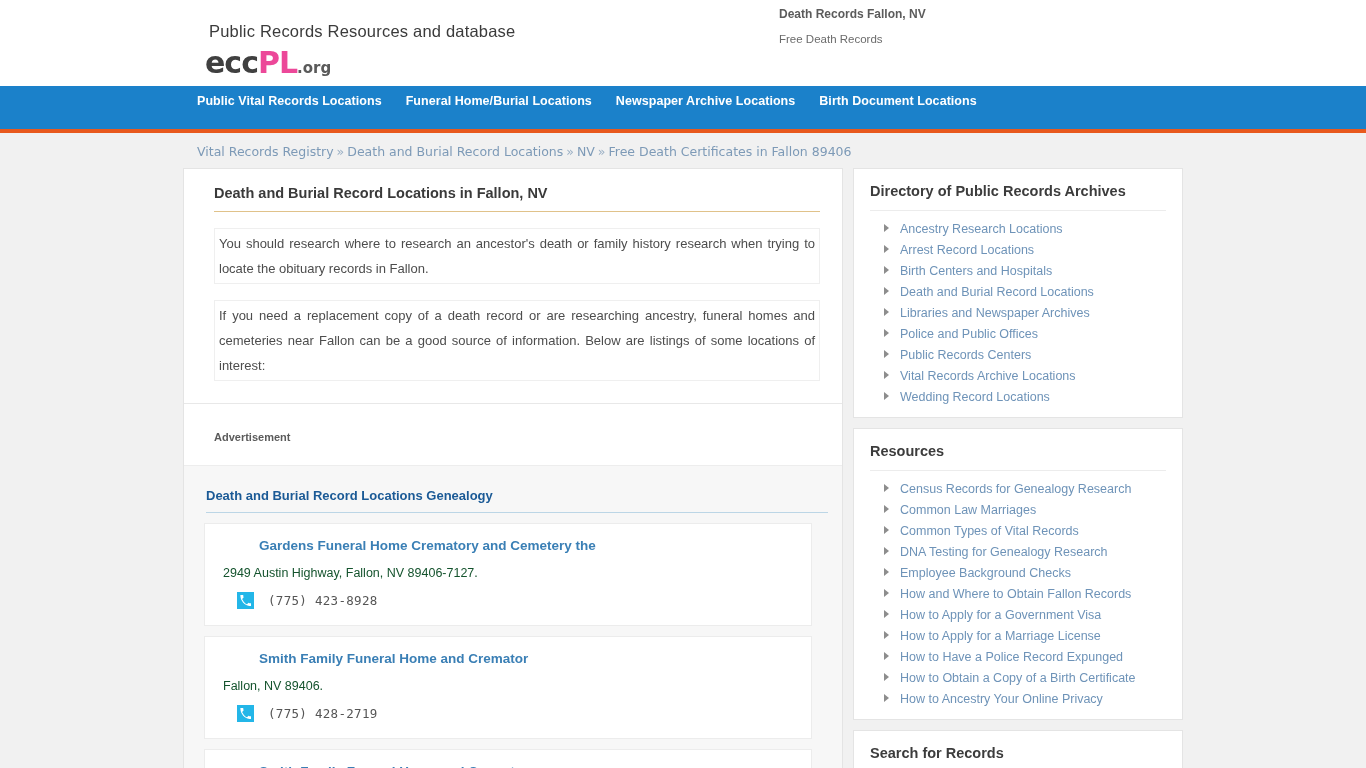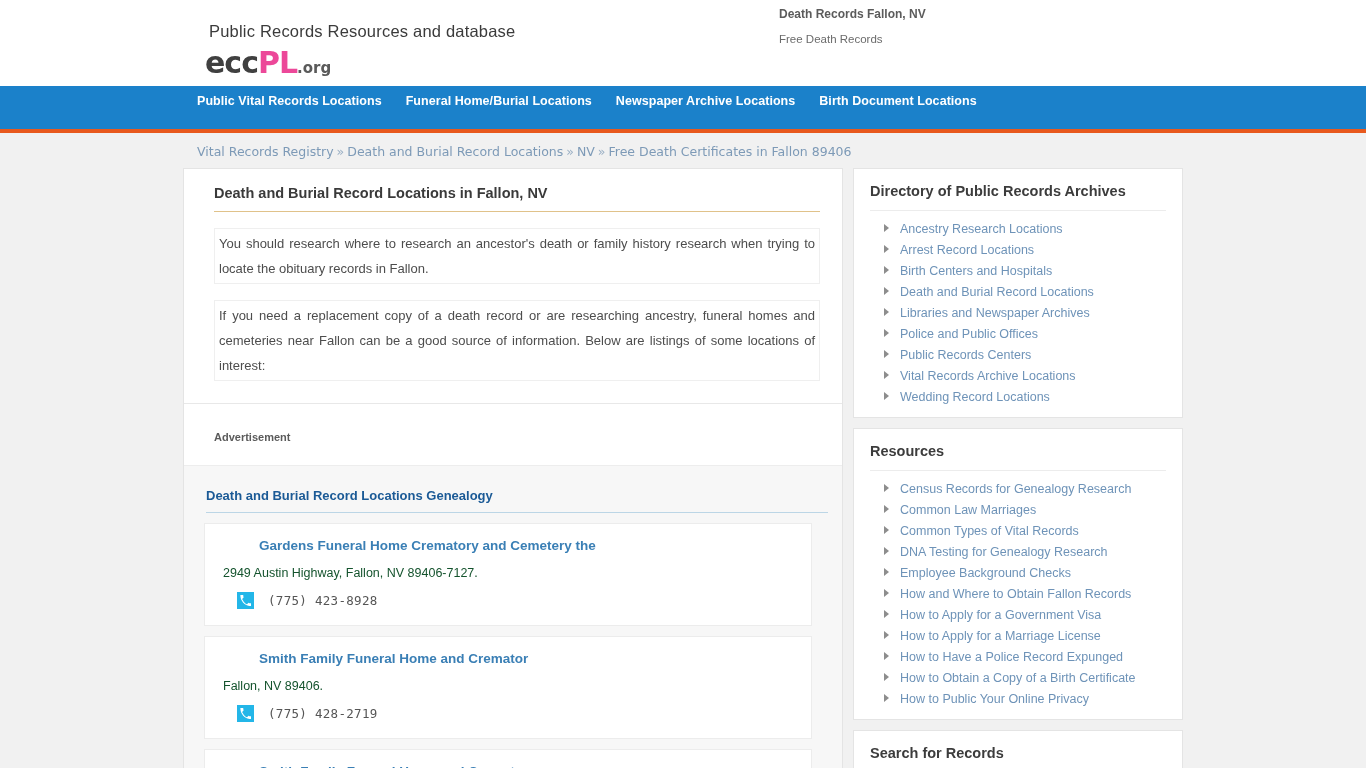--- a/index.html
+++ b/index.html
@@ -362,21 +362,21 @@
         <li><span class="bullet"></span><a>Census Records for Genealogy Research</a></li>
         <li><span class="bullet"></span><a>Common Law Marriages</a></li>
         <li><span class="bullet"></span><a>Common Types of Vital Records</a></li>
         <li><span class="bullet"></span><a>DNA Testing for Genealogy Research</a></li>
         <li><span class="bullet"></span><a>Employee Background Checks</a></li>
         <li><span class="bullet"></span><a>How and Where to Obtain Fallon Records</a></li>
         <li><span class="bullet"></span><a>How to Apply for a Government Visa</a></li>
         <li><span class="bullet"></span><a>How to Apply for a Marriage License</a></li>
         <li><span class="bullet"></span><a>How to Have a Police Record Expunged</a></li>
         <li><span class="bullet"></span><a>How to Obtain a Copy of a Birth Certificate</a></li>
-        <li><span class="bullet"></span><a>How to Public Your Online Privacy</a></li>
+        <li><span class="bullet"></span><a>How to Ancestry Your Online Privacy</a></li>
       </ul>
     </div>
 
     <div class="widget">
       <h3>Search for Records</h3>
 
     </div>
 
   </div>
 </div>

